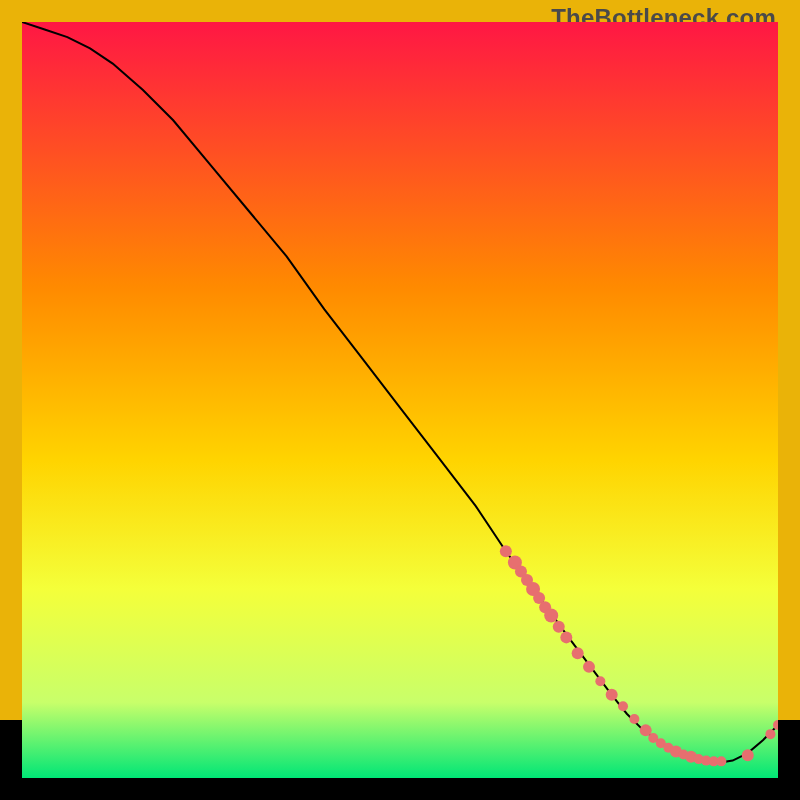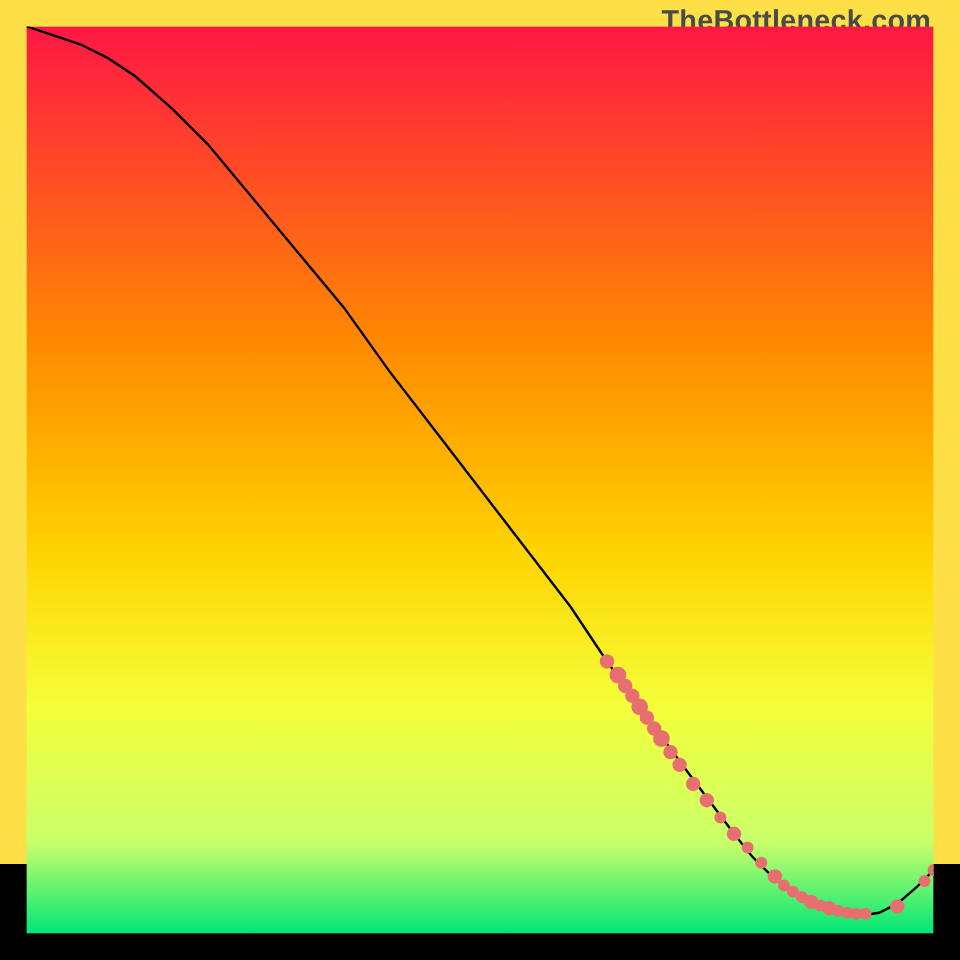--- a/index.html
+++ b/index.html
@@ -8,21 +8,21 @@
     width: 800px;
     height: 800px;
     background: #000;
     font-family: Arial, Helvetica, sans-serif;
     overflow: hidden;
   }
   .stage {
     position: relative;
     width: 800px;
     height: 720px;
-    background: #fde047;
+    background: #eab308;
   }
   .plot {
     position: absolute;
     left: 22px;
     top: 22px;
     width: 756px;
     height: 756px;
   }
   .watermark {
     position: absolute;

